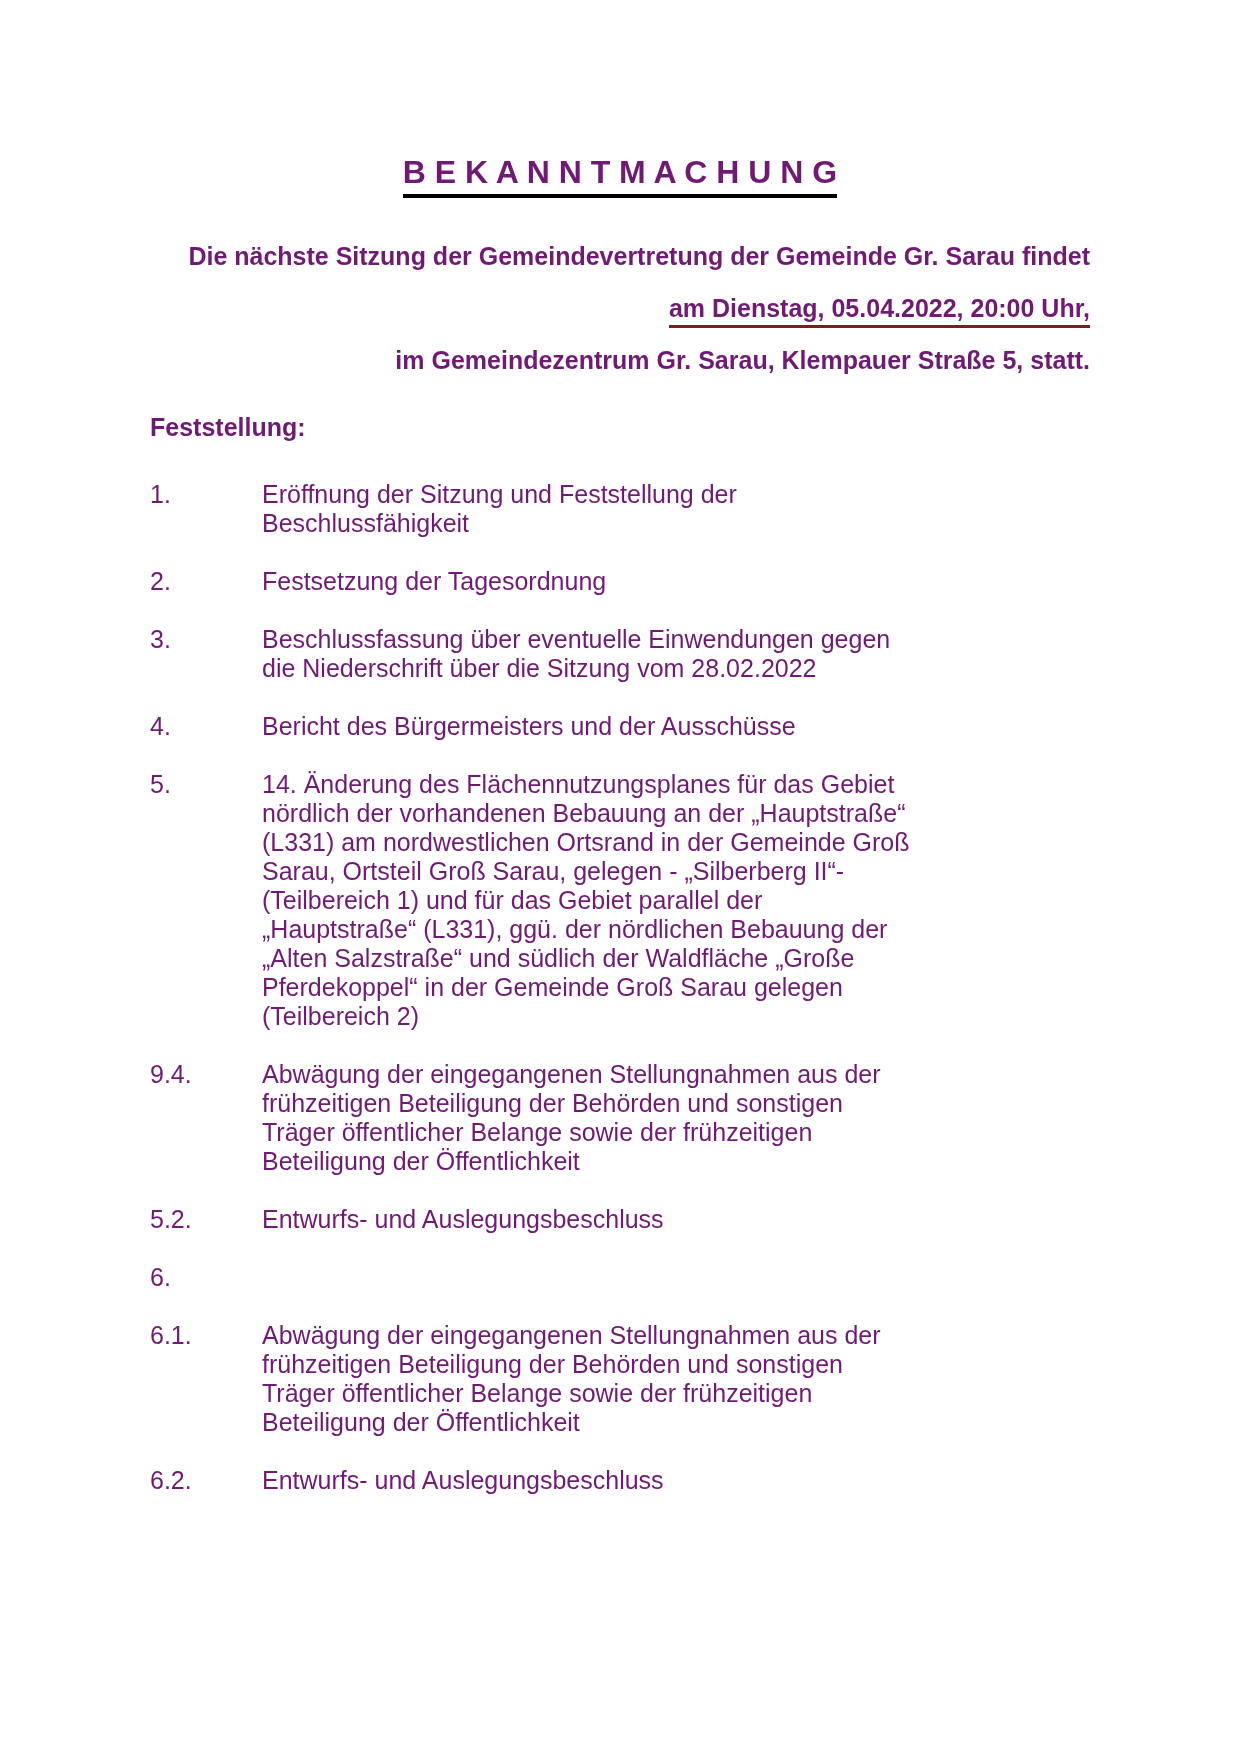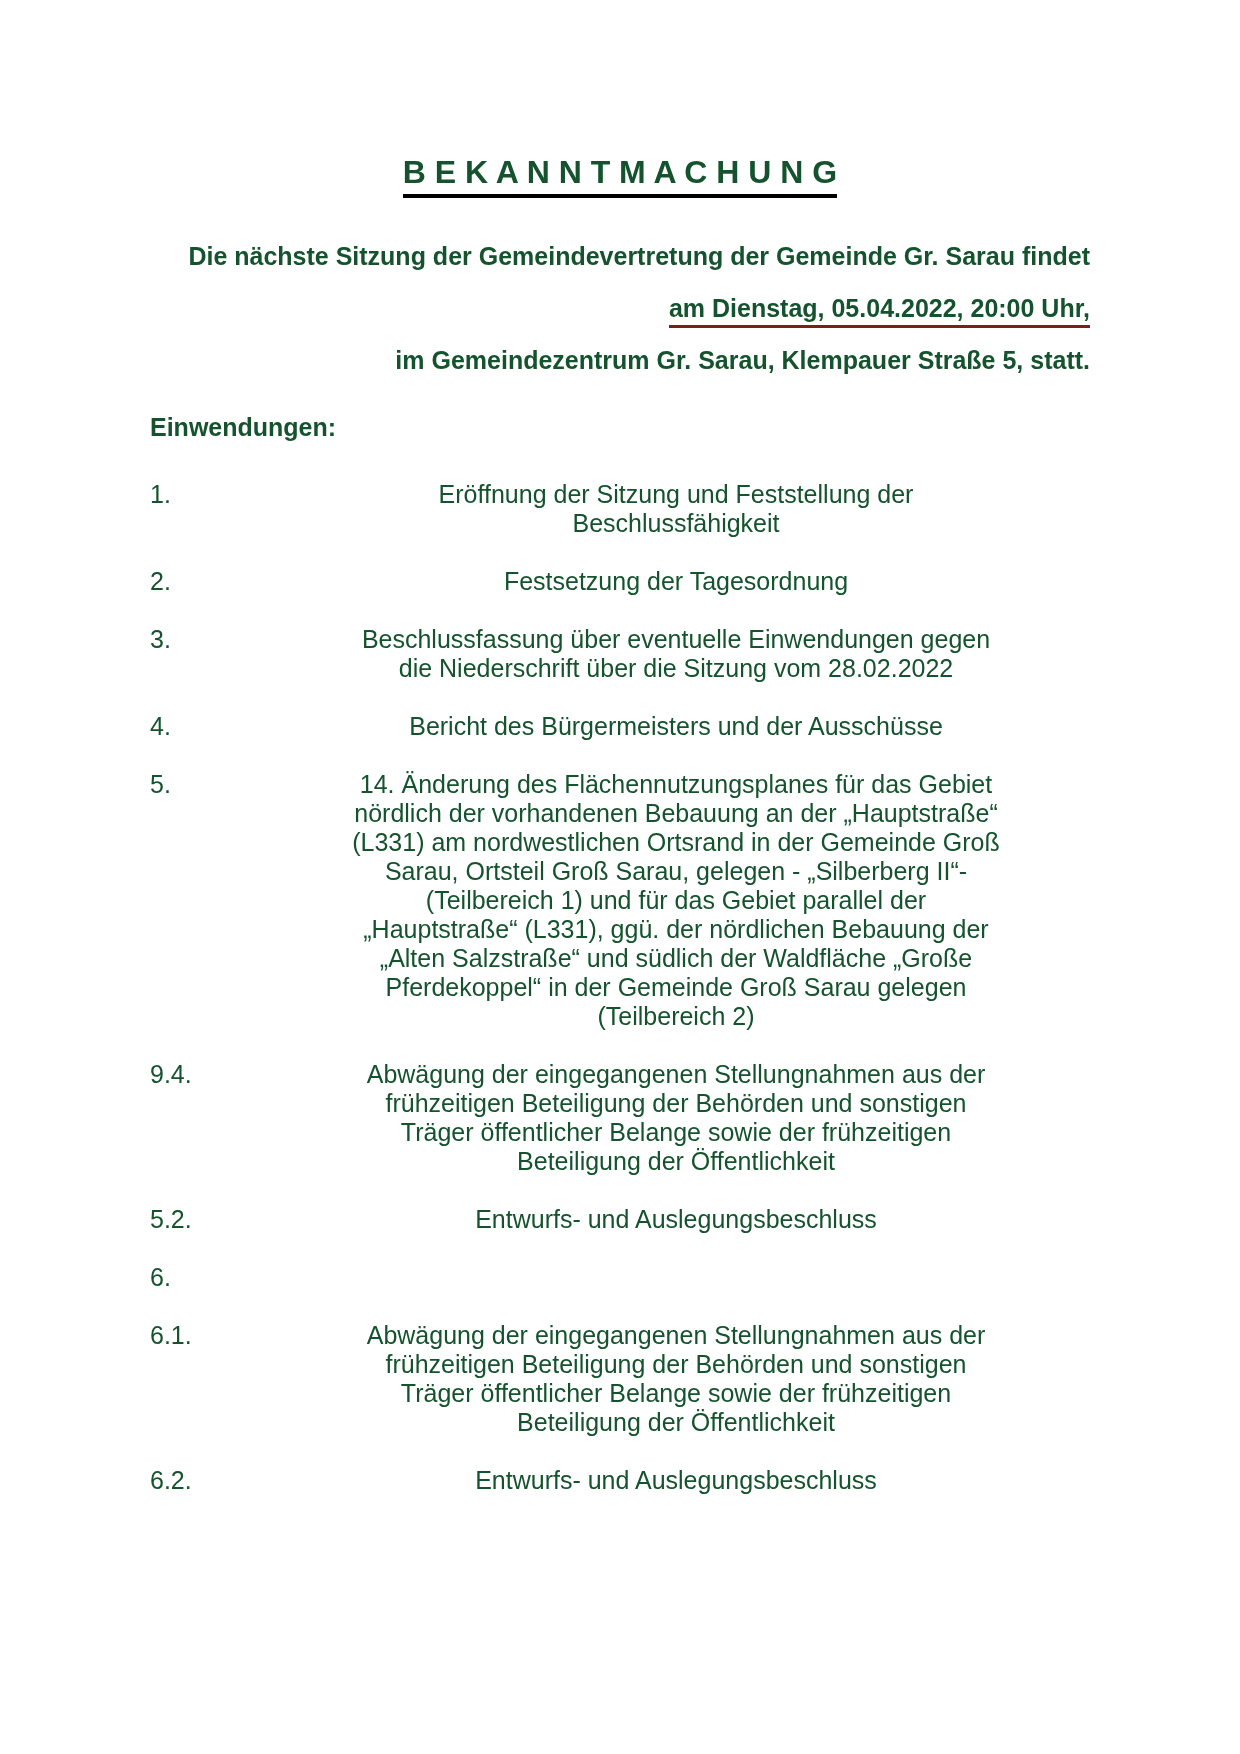--- a/index.html
+++ b/index.html
@@ -6,21 +6,21 @@
     margin: 0;
     padding: 0;
     background: #ffffff;
   }
   .page {
     position: relative;
     width: 1240px;
     height: 1754px;
     margin: 0 auto;
     background: #ffffff;
-    color: #14532d;
+    color: #701a75;
     box-sizing: border-box;
     padding: 156px 150px 0 150px;
     font-family: "Liberation Sans", "DejaVu Sans", sans-serif;
     overflow: hidden;
   }
   .doc-title {
     text-align: center;
     font-size: 32px;
     font-weight: bold;
     line-height: 32px;
@@ -61,41 +61,40 @@
     line-height: 29px;
     margin: 0 0 29px 0;
   }
   .agenda-num {
     flex: 0 0 112px;
     width: 112px;
   }
   .agenda-text {
     flex: 1 1 auto;
     white-space: pre-line;
-    text-align: center;
   }
 </style>
 </head>
 <body>
 
 <div class="page">
 
   <h1 class="doc-title">
     <span class="underline-thick">B E K A N N T M A C H U N G</span>
   </h1>
 
   <p class="intro-line first">Die nächste Sitzung der Gemeindevertretung der Gemeinde Gr. Sarau findet</p>
 
   <p class="intro-line">
     <span class="underline-date">am Dienstag, 05.04.2022, 20:00 Uhr,</span>
   </p>
 
   <p class="intro-line">im Gemeindezentrum Gr. Sarau, Klempauer Straße 5, statt.</p>
 
-  <h2 class="agenda-heading">Einwendungen:</h2>
+  <h2 class="agenda-heading">Feststellung:</h2>
 
   <div class="agenda-list">
     <div class="agenda-item">
       <div class="agenda-num">1.</div>
       <div class="agenda-text">Eröffnung der Sitzung und Feststellung der
 Beschlussfähigkeit</div>
     </div>
 
     <div class="agenda-item">
       <div class="agenda-num">2.</div>

